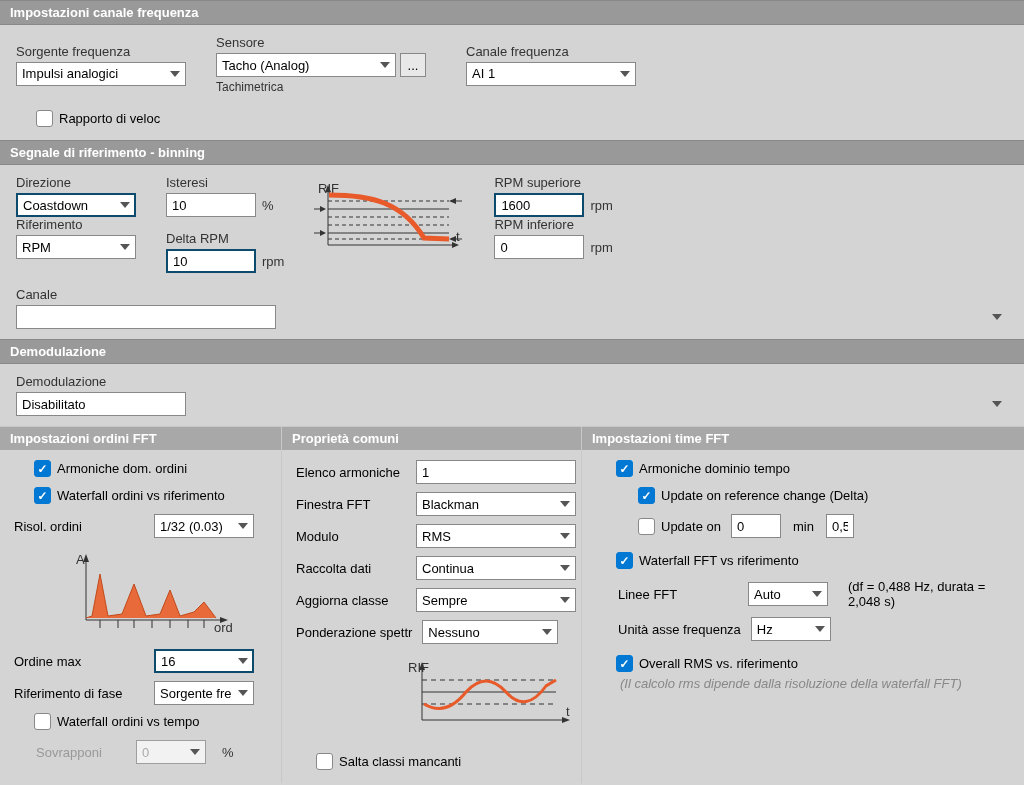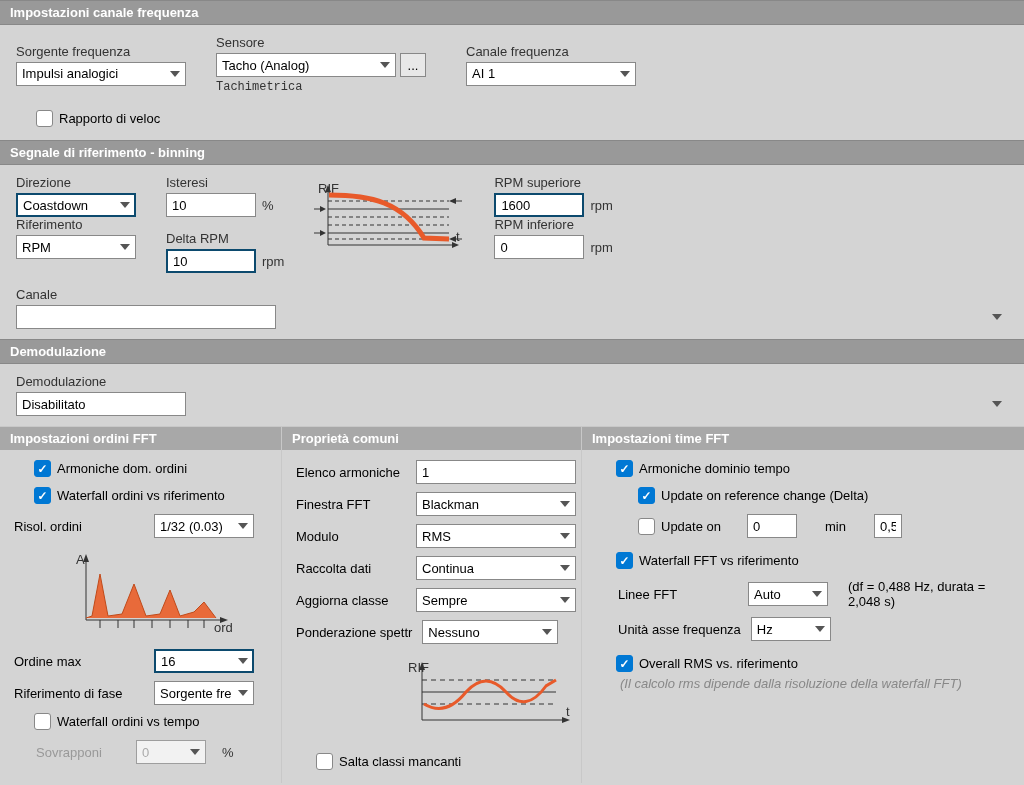--- a/index.html
+++ b/index.html
@@ -1,20 +1,20 @@
 <!DOCTYPE html>
 <html><head>
 <meta charset="utf-8">
 <style>
 * { box-sizing: border-box; margin: 0; padding: 0; font-family: "Segoe UI", Arial, sans-serif; font-size: 13px; }
 body { background: #d4d4d4; width: 1024px; }
 .section-header { background: #999; color: #fff; font-weight: bold; padding: 4px 10px; font-size: 13px; border-top: 1px solid #888; border-bottom: 1px solid #888; }
 .section-body { padding: 10px 16px; }
 .label { color: #333; margin-bottom: 3px; display: block; }
-.helper { color: #333; margin-top: 3px; font-size: 12px; font-family: Liberation Mono, monospace; }
+.helper { color: #333; margin-top: 3px; font-size: 12px; }
 .row { display: flex; align-items: center; gap: 30px; }
 .col { display: flex; flex-direction: column; }
 select, input[type="text"] {
   height: 24px; border: 1px solid #888; background: #fff; padding: 0 5px; font-size: 13px;
 }
 select { appearance: none; -webkit-appearance: none; background-image: none; padding-right: 22px; position: relative; }
 .select-wrap { position: relative; display: inline-block; }
 .select-wrap::after { content: ""; position: absolute; right: 6px; top: 50%; width: 0; height: 0; border-left: 5px solid transparent; border-right: 5px solid transparent; border-top: 6px solid #555; transform: translateY(-50%); pointer-events: none; }
 .hi select, .hi input { border: 2px solid #0c4a6e; }
 .checkbox { display: inline-flex; align-items: center; gap: 6px; cursor: pointer; padding-left: 20px; }
@@ -256,21 +256,21 @@
     <div class="sub-header">Impostazioni time FFT</div>
     <div class="col-body">
       <label class="checkbox" style="margin-bottom:10px">
         <span class="cb-box checked"></span>
         <span>Armoniche dominio tempo</span>
       </label>
       <label class="checkbox" style="margin-bottom:10px; margin-left:22px">
         <span class="cb-box checked"></span>
         <span>Update on reference change (Delta)</span>
       </label>
-      <div class="inline" style="margin-bottom:14px; margin-left:22px; gap:22px">
+      <div class="inline" style="margin-bottom:14px; margin-left:22px; gap:6px">
         <label class="checkbox">
           <span class="cb-box"></span>
           <span>Update on</span>
         </label>
         <input type="text" style="width: 50px; margin-left: 4px;" value="0">
         <span style="margin:0 6px">min</span>
         <input type="text" style="width: 28px;" value="0,5">
       </div>
       <label class="checkbox" style="margin-bottom:10px">
         <span class="cb-box checked"></span>

